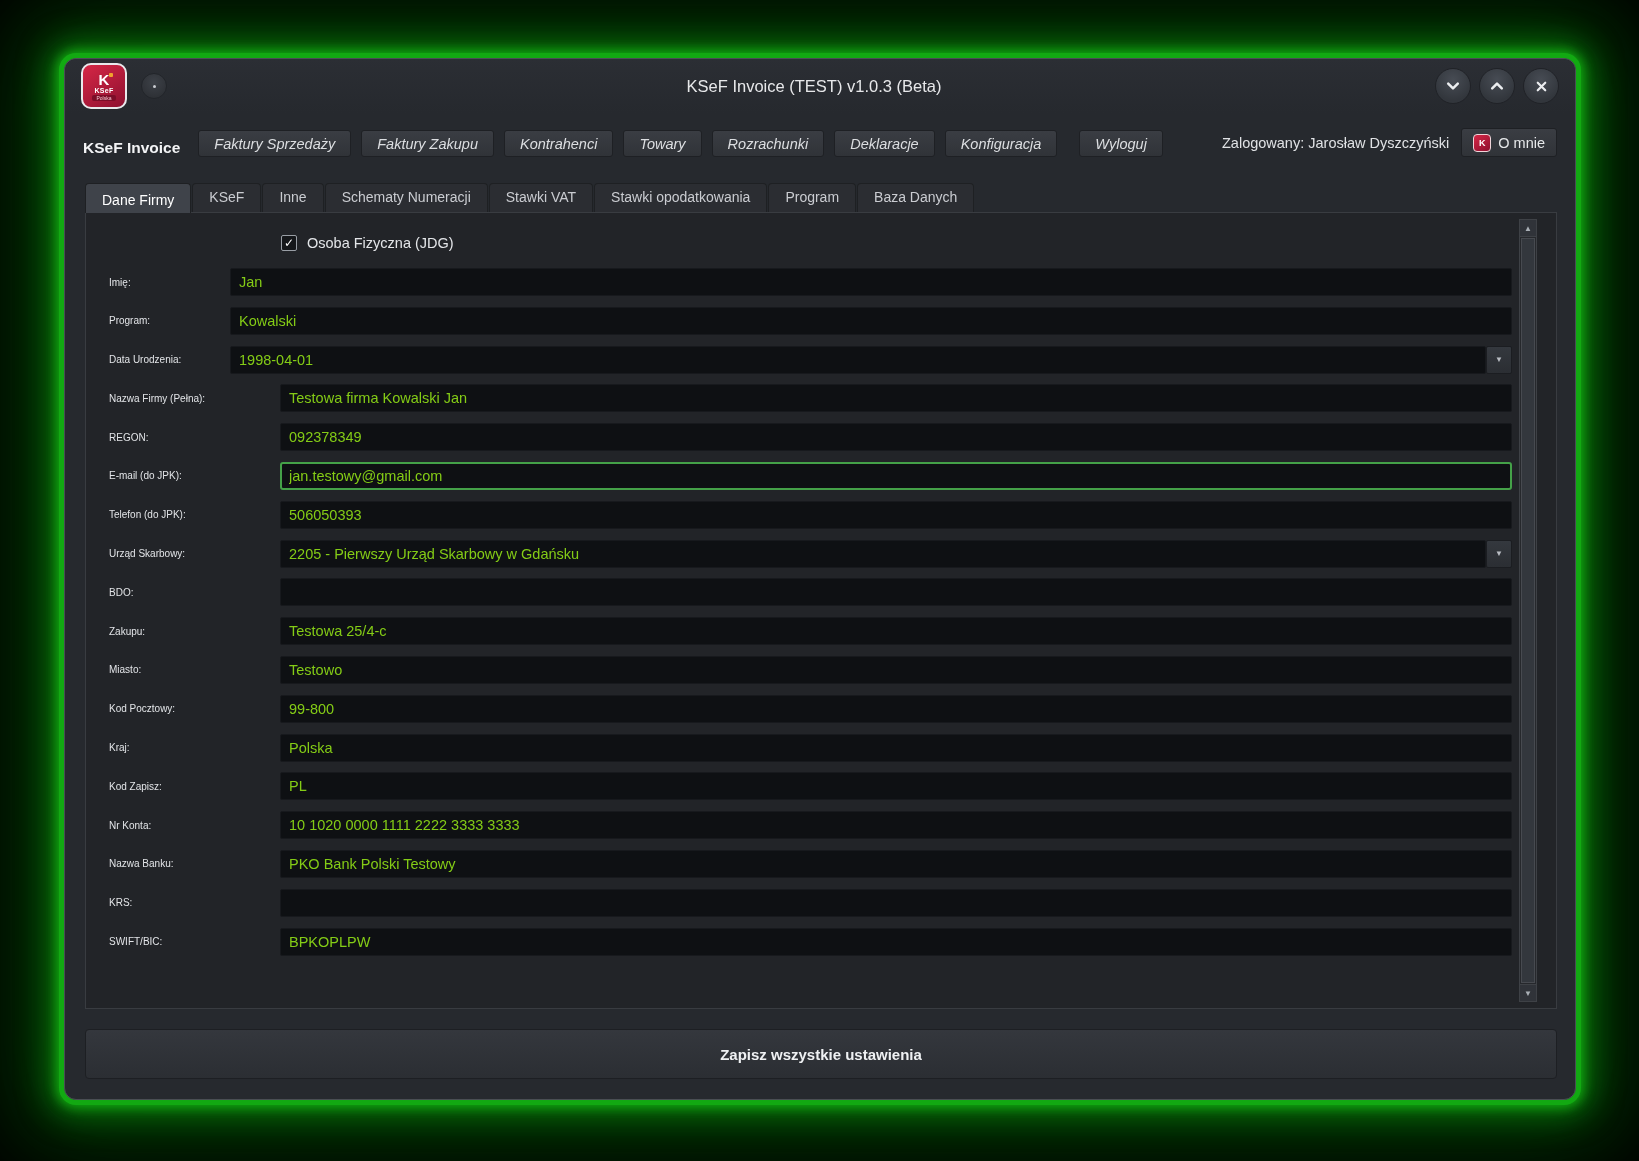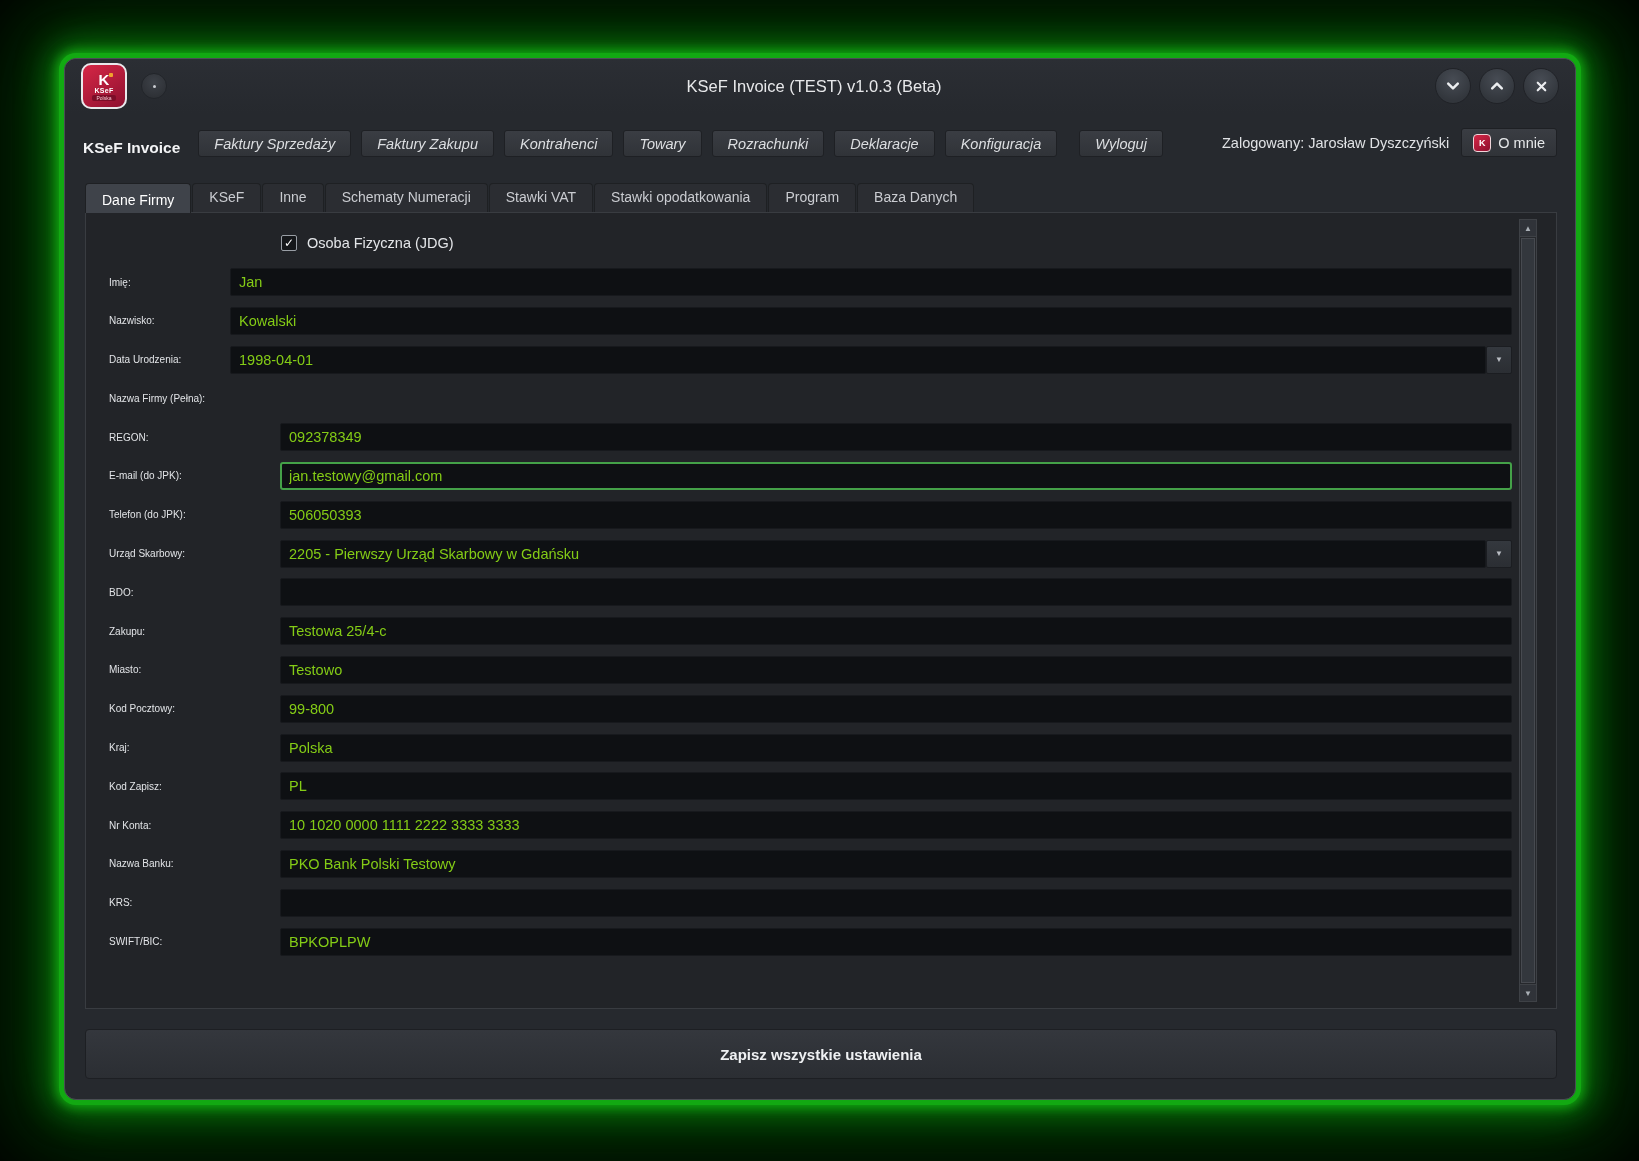--- a/index.html
+++ b/index.html
@@ -171,38 +171,41 @@
     </div>
 
     <div class="row short">
       <label class="flabel">Imię:</label>
       <div class="ibox">
           <input class="finput" value="Jan" style="">
         </div>
     </div>
 
     <div class="row short">
-      <label class="flabel">Nazwisko:</label>
+      <label class="flabel">Program:</label>
       <div class="ibox">
           <input class="finput" value="Kowalski" style="">
         </div>
     </div>
 
     <div class="row short">
       <label class="flabel">Data Urodzenia:</label>
       <div class="ibox">
         <input class="finput" value="1998-04-01" style="">
         <button class="dd-btn">
             <span>▼</span>
           </button>
       </div>
     </div>
 
     <div class="row long">
       <label class="flabel">Nazwa Firmy (Pełna):</label>
+      <div class="ibox">
+          <input class="finput" value="Testowa firma Kowalski Jan" style="">
+        </div>
     </div>
 
 
     <div class="row long">
       <label class="flabel">REGON:</label>
       <div class="ibox">
           <input class="finput" value="092378349" style="">
         </div>
     </div>
 

